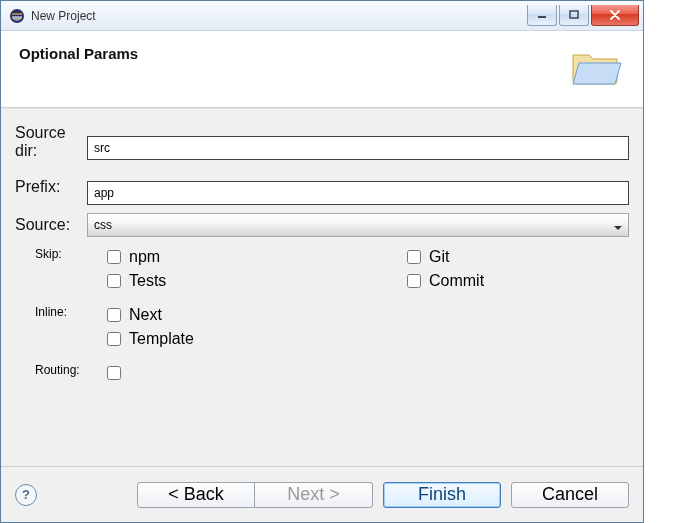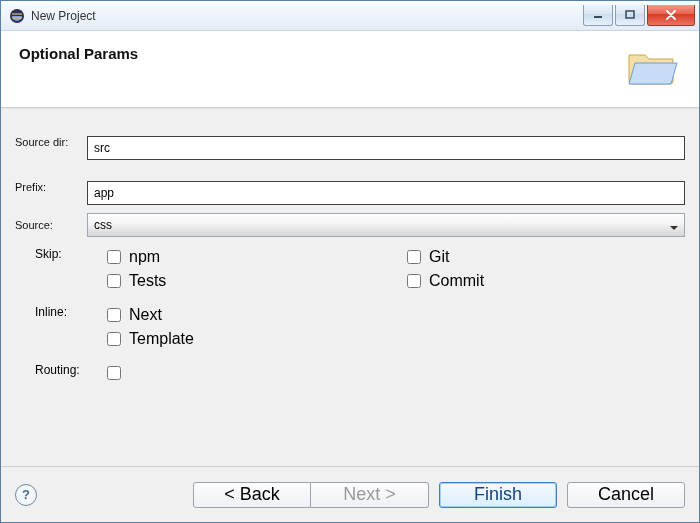--- a/index.html
+++ b/index.html
@@ -1,38 +1,38 @@
 <!DOCTYPE html>
 <html><head>
 <meta charset="utf-8">
 <style>
   * { box-sizing: border-box; }
   html, body { margin: 0; padding: 0; font-family: "Segoe UI", Tahoma, sans-serif; font-size: 12px; color: #000; }
   body { background: #fff; }
-  .window { width: 700px; height: 523px; background: #84cc16; border: 1px solid #5a7fa0; position: relative; display: flex; flex-direction: column; }
+  .window { width: 644px; height: 523px; background: #84cc16; border: 1px solid #5a7fa0; position: relative; display: flex; flex-direction: column; }
 
   
   .titlebar { height: 30px; background: linear-gradient(to bottom, #f7fbff, #e4ecf7); display: flex; align-items: center; padding: 0 0 0 8px; border-bottom: 1px solid #c8d4e4; }
   .titlebar .app-icon { width: 16px; height: 16px; margin-right: 6px; }
   .titlebar .title-text { font-size: 12px; color: #333; flex: 1; }
   .titlebar .win-controls { display: flex; height: 22px; margin-right: 4px; }
   .titlebar .win-btn { width: 30px; height: 21px; margin-left: 2px; border: 1px solid #8aa0b8; border-top: none; border-radius: 0 0 3px 3px; background: linear-gradient(to bottom, #eef4fb 0%, #d9e6f4 45%, #cadcee 46%, #e8f1fa 100%); display: flex; align-items: center; justify-content: center; }
   .titlebar .win-btn.close { width: 48px; background: linear-gradient(to bottom, #f59a8f 0%, #e9604e 45%, #d83b24 46%, #ec7565 100%); border-color: #9a3a2f; }
   .win-btn svg { display: block; }
 
   
   .header-band { background: #fff; border-bottom: 1px solid #cfcfcf; padding: 14px 18px 18px 18px; display: flex; align-items: flex-start; justify-content: space-between; }
   .header-title { font-size: 15px; font-weight: 700; color: #111; }
   .folder-icon { width: 56px; height: 44px; }
 
   
   .form-area { flex: 1; background: #f0f0f0; border-top: 1px solid #e5e5e5; padding: 14px 14px 8px 14px; overflow: hidden; }
   .form-inner { background: #f0f0f0; }
   .row { display: flex; align-items: center; margin-bottom: 8px; }
-  .row .lbl { width: 72px; color: #111; font-size: 11px; }
+  .row .lbl { width: 72px; color: #111; font-size: 16px; }
   .row .field { flex: 1; }
 
   input.text { width: 100%; height: 24px; padding: 2px 6px; border: 1px solid #404040; background: #fff; font: inherit; outline: none; margin-top: 13px; }
   .select-wrap { position: relative; width: 100%; height: 24px; border: 1px solid #9ea8b2; background: linear-gradient(to bottom, #fefefe 0%, #f5f5f5 40%, #d6d6d6 100%); display: flex; align-items: center; padding: 0 22px 0 6px; }
   .select-wrap .sel-value { font-size: 12px; }
   .select-wrap .sel-arrow { position: absolute; right: 6px; top: 50%; transform: translateY(-50%); width: 8px; height: 8px; }
 
   .check-rows { margin-top: 4px; margin-left: 20px; }
   .check-row-group { display: flex; align-items: flex-start; margin-bottom: 10px; }
   .check-row-group .lbl { width: 72px; padding-top: 2px; }

